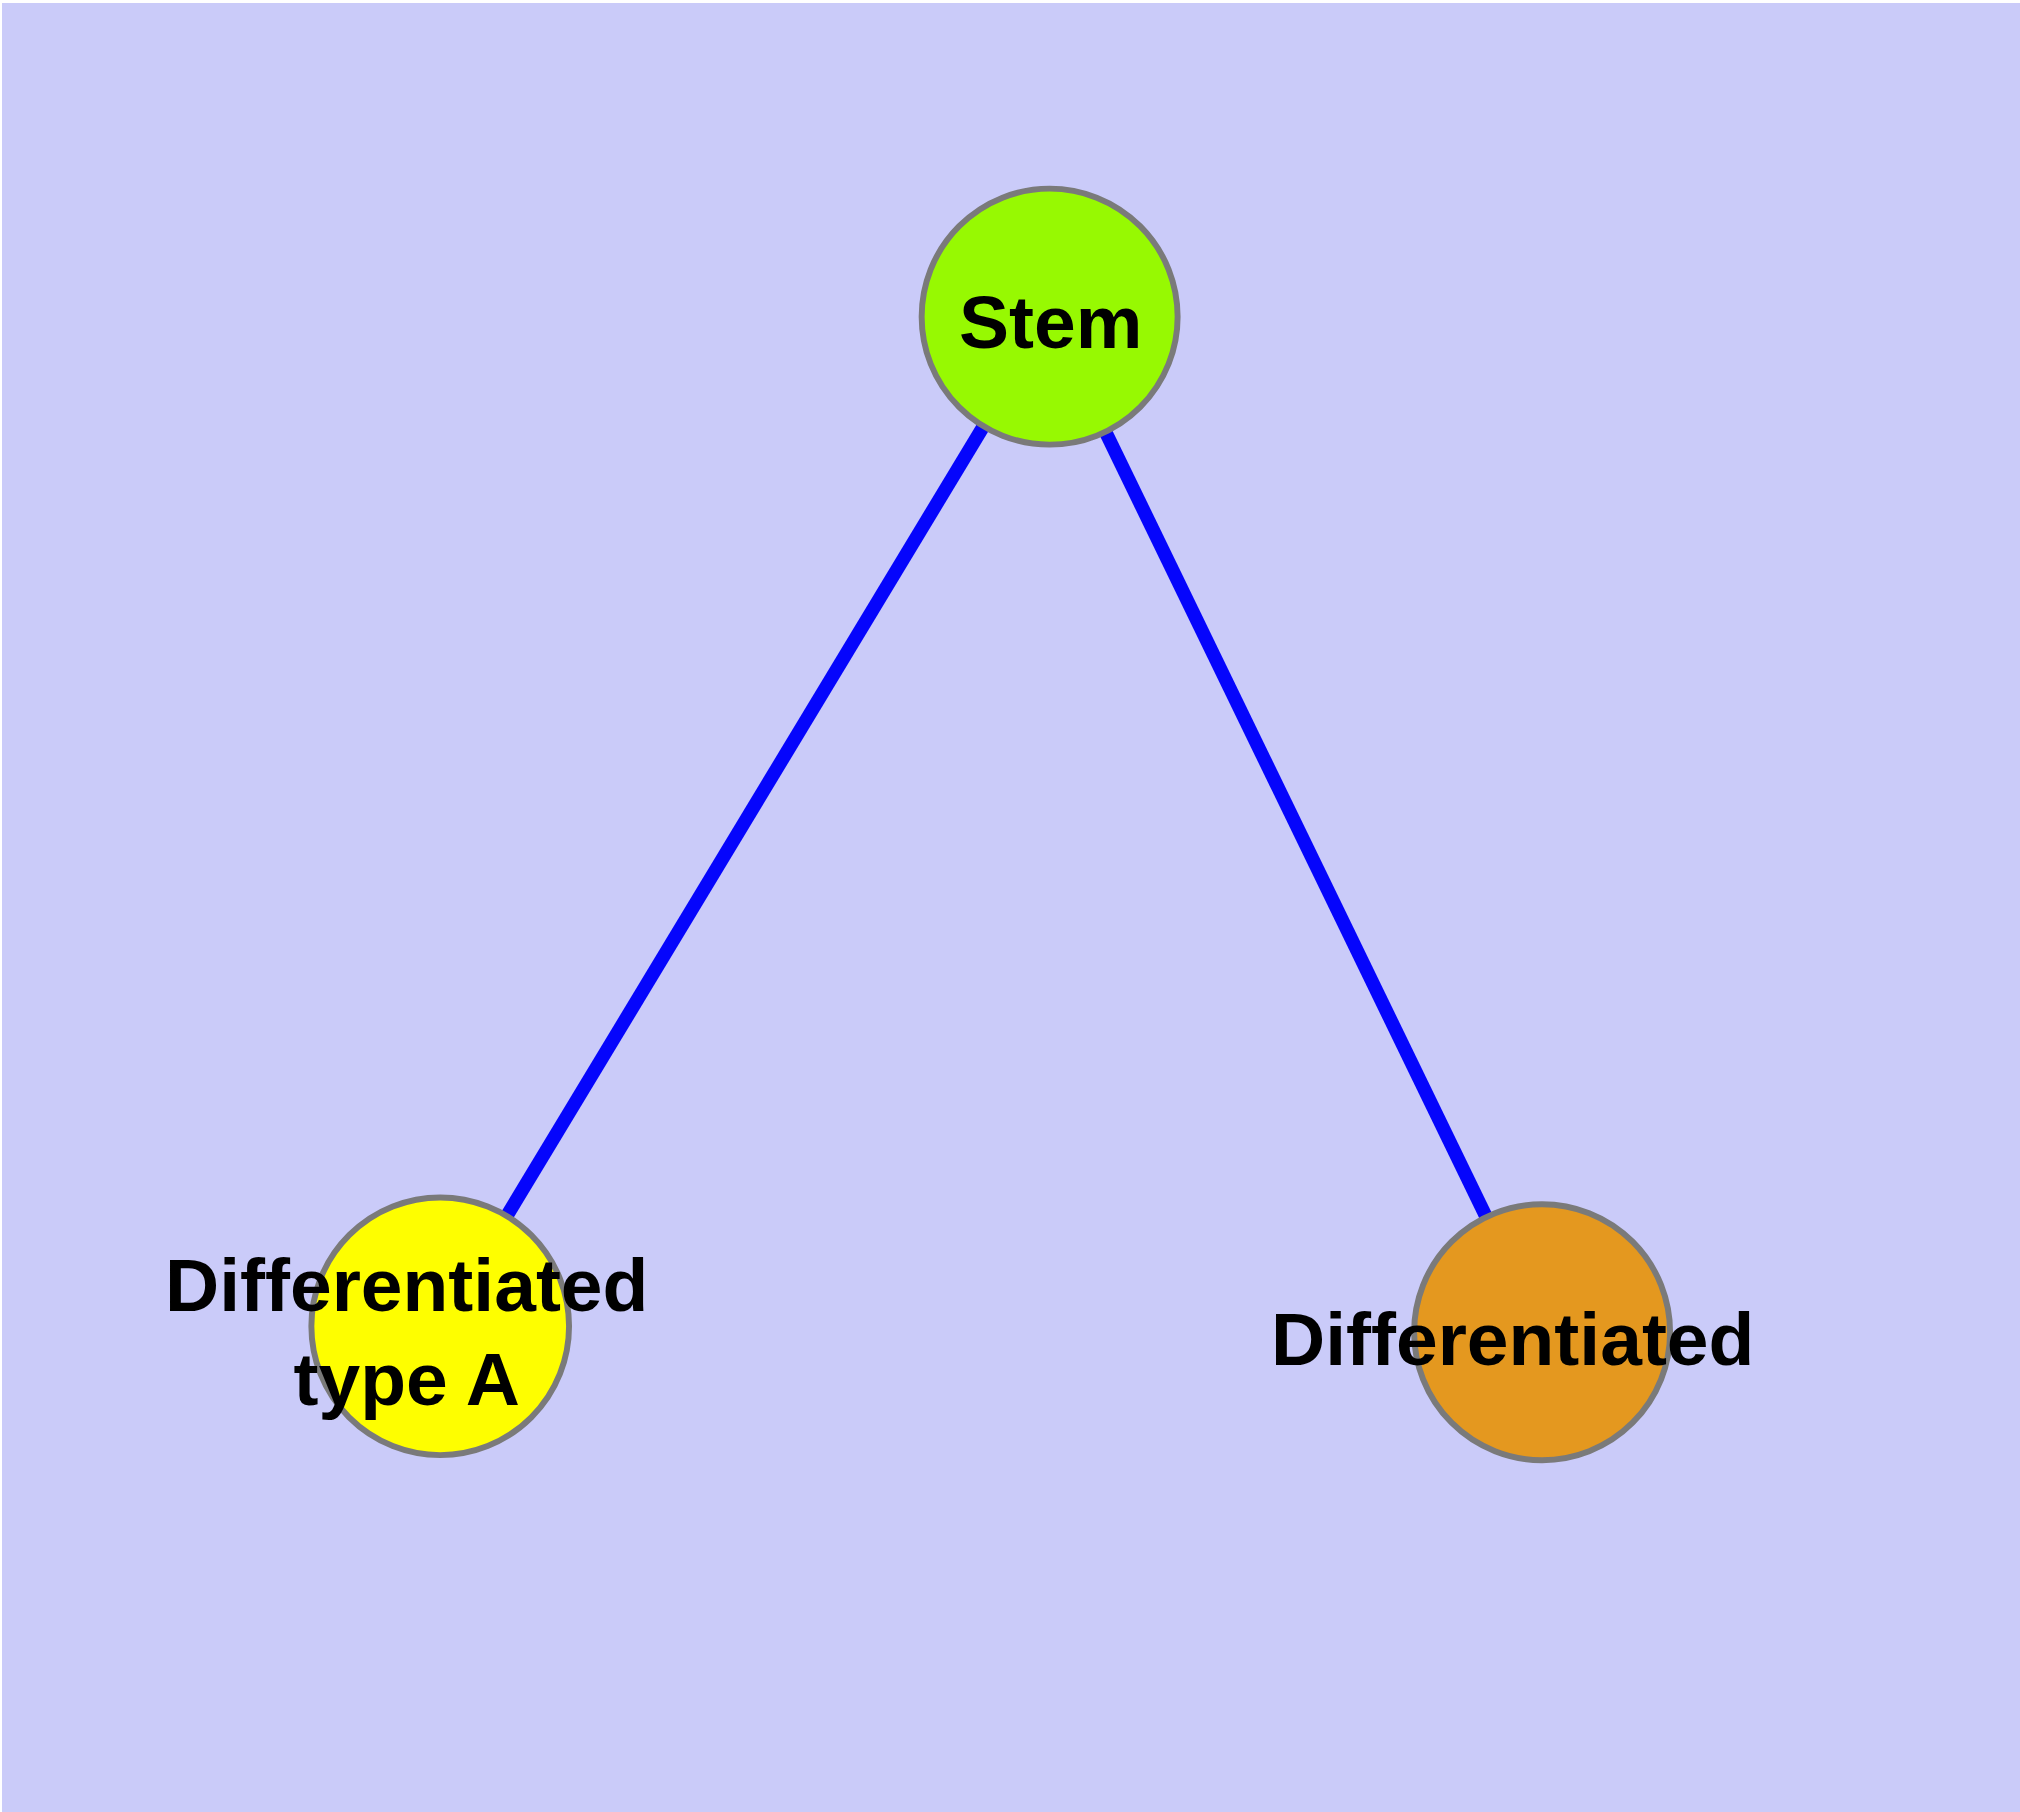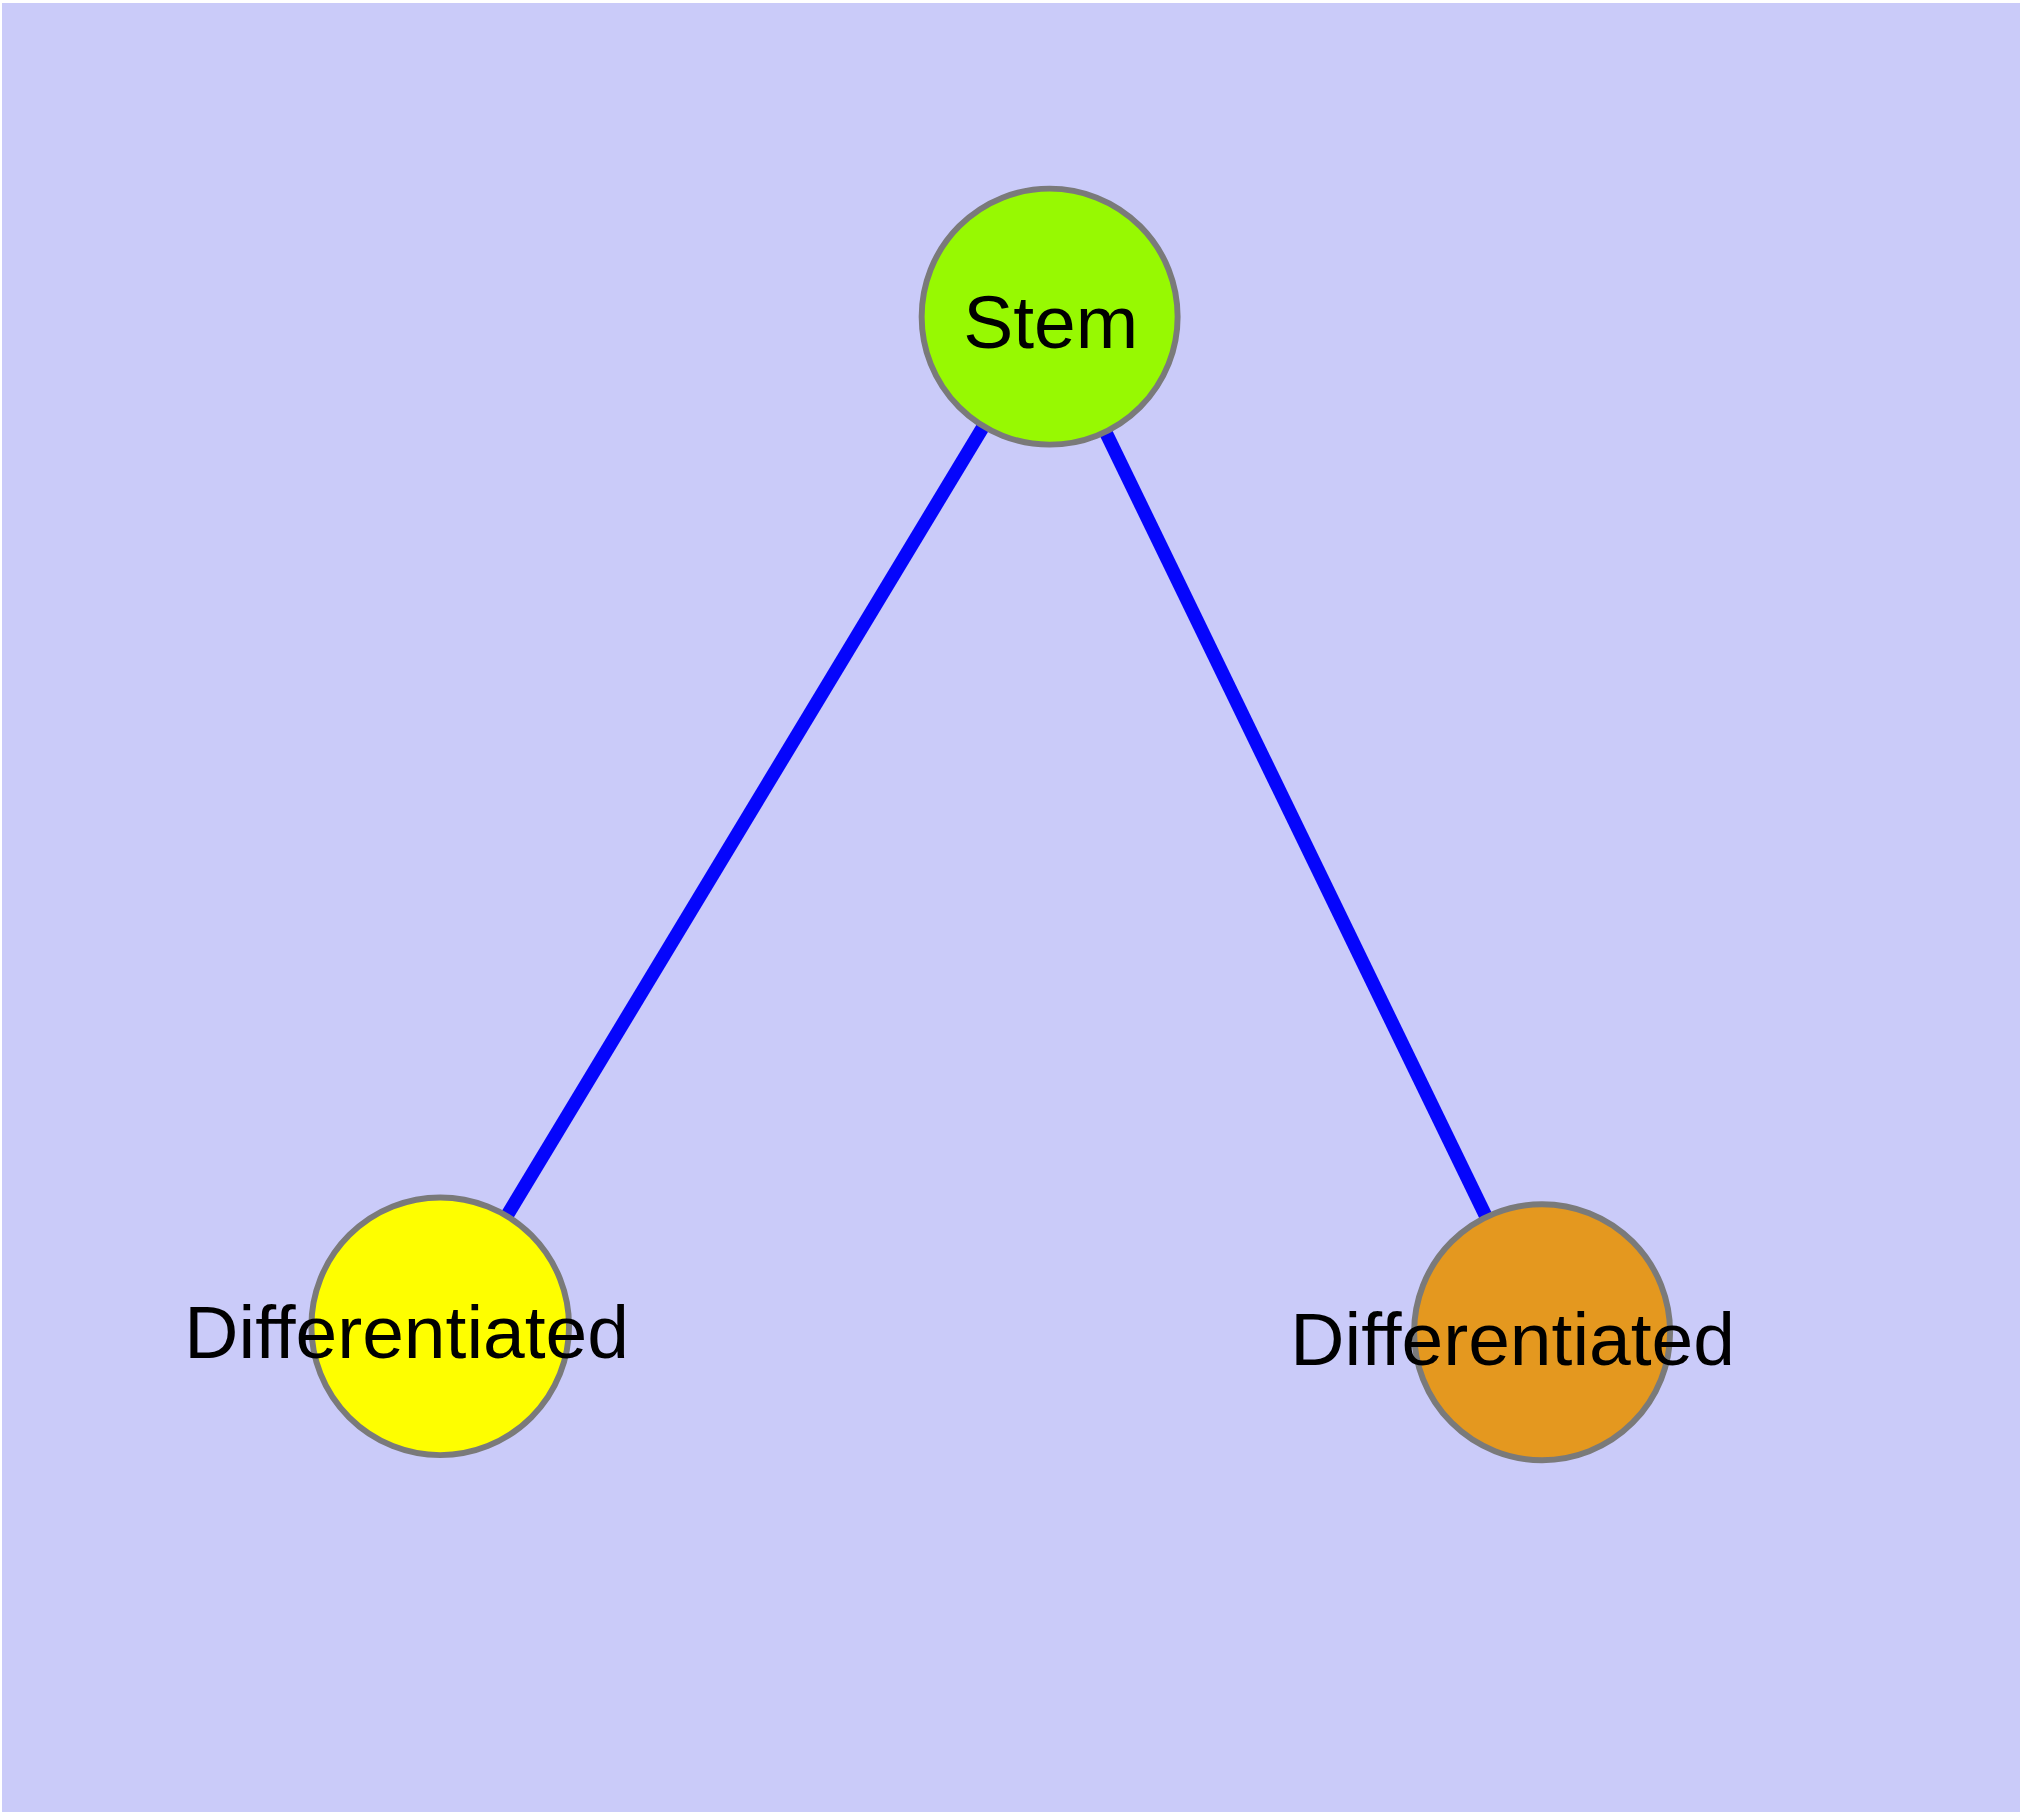--- a/index.html
+++ b/index.html
@@ -22,21 +22,21 @@
     position: absolute;
     left: 0;
     top: 0;
     width: 100%;
     height: 100%;
   }
   .node-label {
     position: absolute;
     transform: translate(-50%, -50%);
     color: #000000;
-    font-weight: normal;
+    font-weight: bold;
     font-size: 75px;
     line-height: 94px;
     text-align: center;
     white-space: nowrap;
     letter-spacing: 0px;
   }
   .node-label span { display: block; }
   #label-stem  { left: 1049px; top: 319px;  }
   #label-a     { left: 405px;  top: 1329px; }
   #label-b     { left: 1511px; top: 1336px; }
@@ -53,20 +53,21 @@
 
     <circle cx="1236" cy="370" r="151" stroke-width="7" fill="#97F902" stroke="#7A7A7A"></circle>
     <circle cx="517" cy="1561" r="152" stroke-width="7" fill="#FEFE00" stroke="#7A7A7A"></circle>
     <circle cx="1817" cy="1568" r="151" stroke-width="7" fill="#E4981F" stroke="#7A7A7A"></circle>
   </svg>
 
   <div class="node-label" id="label-stem">Stem</div>
 
   <div class="node-label" id="label-a">
     <span>Differentiated</span>
+    <span>type A</span>
   </div>
 
   <div class="node-label" id="label-b">
     <span>Differentiated</span>
   </div>
 
 </div>
 
 
 </body></html>

